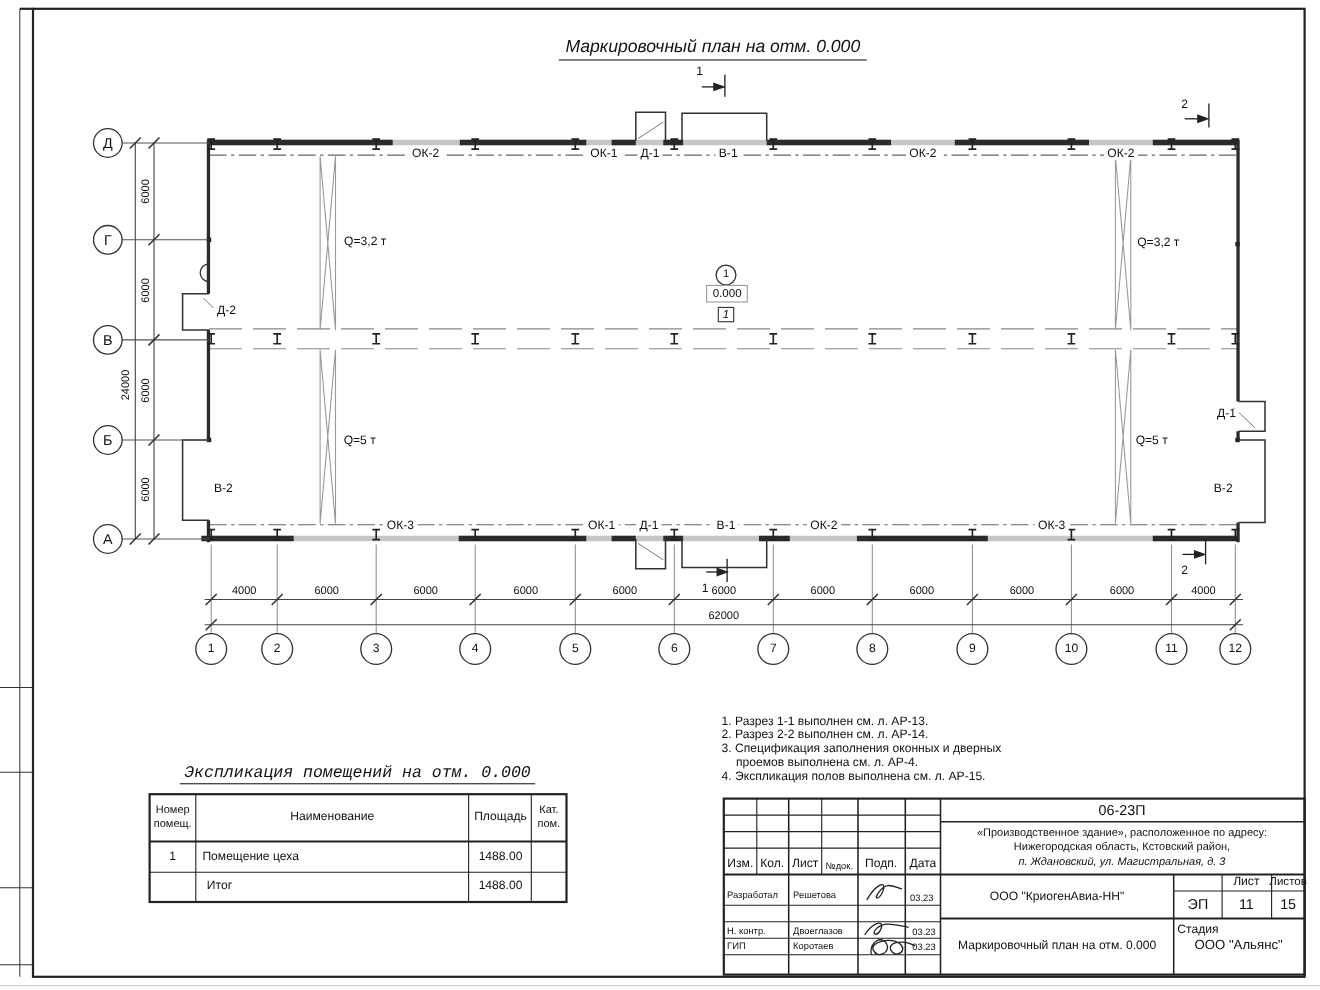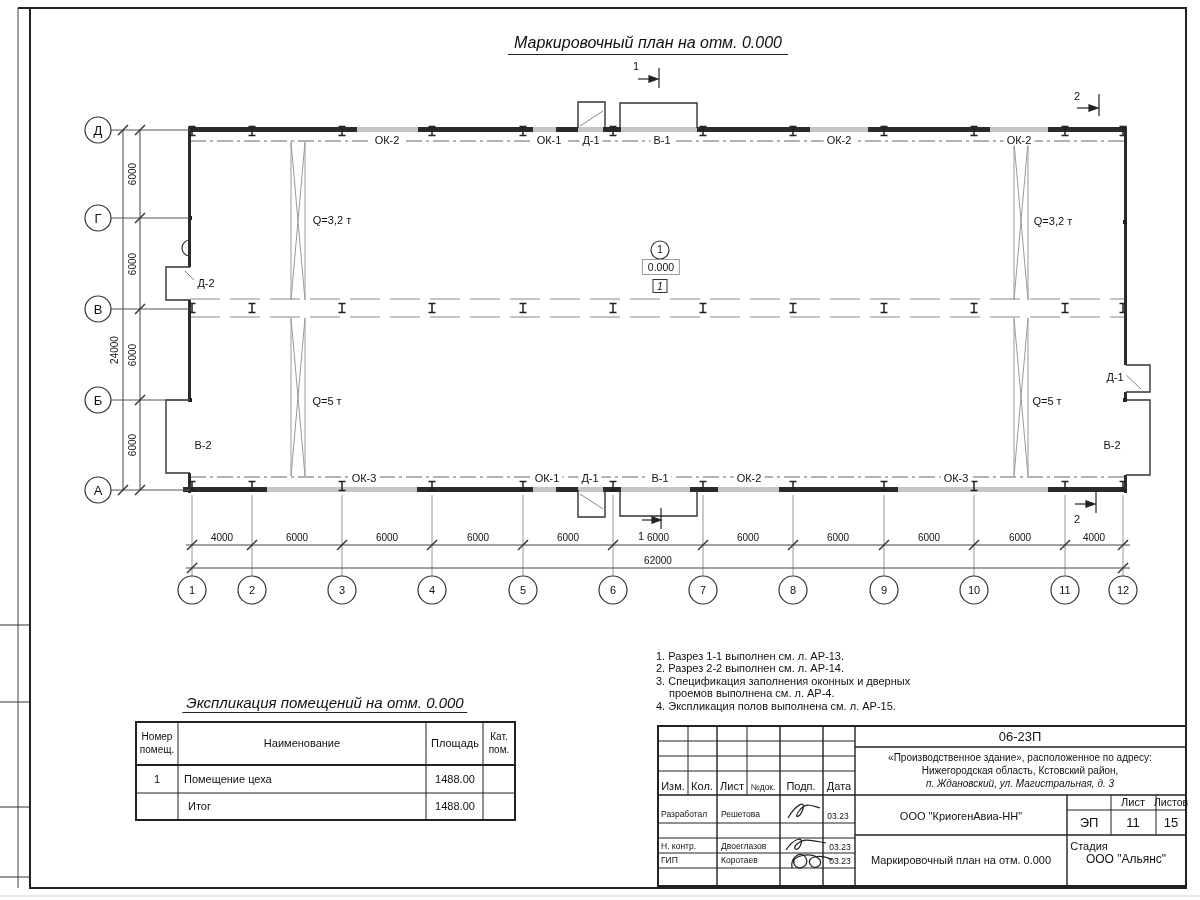--- a/index.html
+++ b/index.html
@@ -302,21 +302,21 @@
 <div class="lb big" style="left:98px;top:490px;">А</div>
 
 <div class="notes">
   <div>1. Разрез 1-1 выполнен см. л. АР-13.</div>
   <div>2. Разрез 2-2 выполнен см. л. АР-14.</div>
   <div>3. Спецификация заполнения оконных и дверных</div>
   <div class="cont">проемов выполнена см. л. АР-4.</div>
   <div>4. Экспликация полов выполнена см. л. АР-15.</div>
 </div>
 
-<div class="lb title-it2" style="left:325px;top:704px;">Экспликация помещений на отм. 0.000</div>
+<div class="lb title-it2" style="left:325px;top:704px;font-family:Liberation Mono, monospace;">Экспликация помещений на отм. 0.000</div>
 <div class="lb small" style="left:157px;top:737px;">Номер</div>
 <div class="lb small" style="left:157px;top:750px;">помещ.</div>
 <div class="lb" style="left:302px;top:743px;">Наименование</div>
 <div class="lb" style="left:455px;top:743px;">Площадь</div>
 <div class="lb small" style="left:499px;top:737px;">Кат.</div>
 <div class="lb small" style="left:499px;top:750px;">пом.</div>
 <div class="lb" style="left:157px;top:779px;">1</div>
 <div class="lb left" style="left:184px;top:779px;">Помещение цеха</div>
 <div class="lb" style="left:455px;top:779px;">1488.00</div>
 <div class="lb left" style="left:188px;top:806px;">Итог</div>

